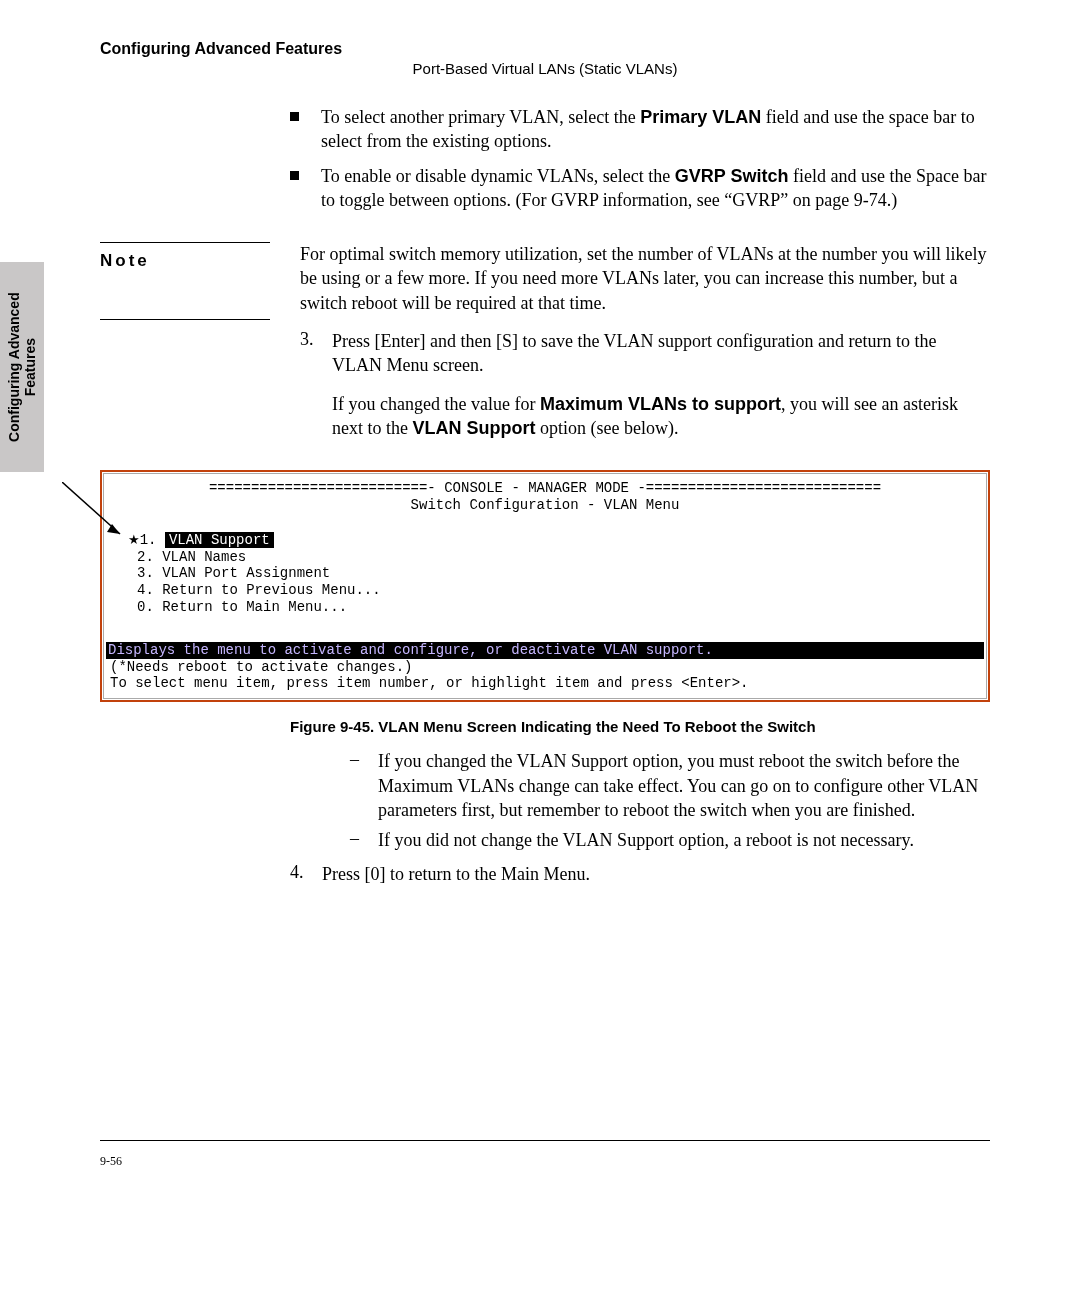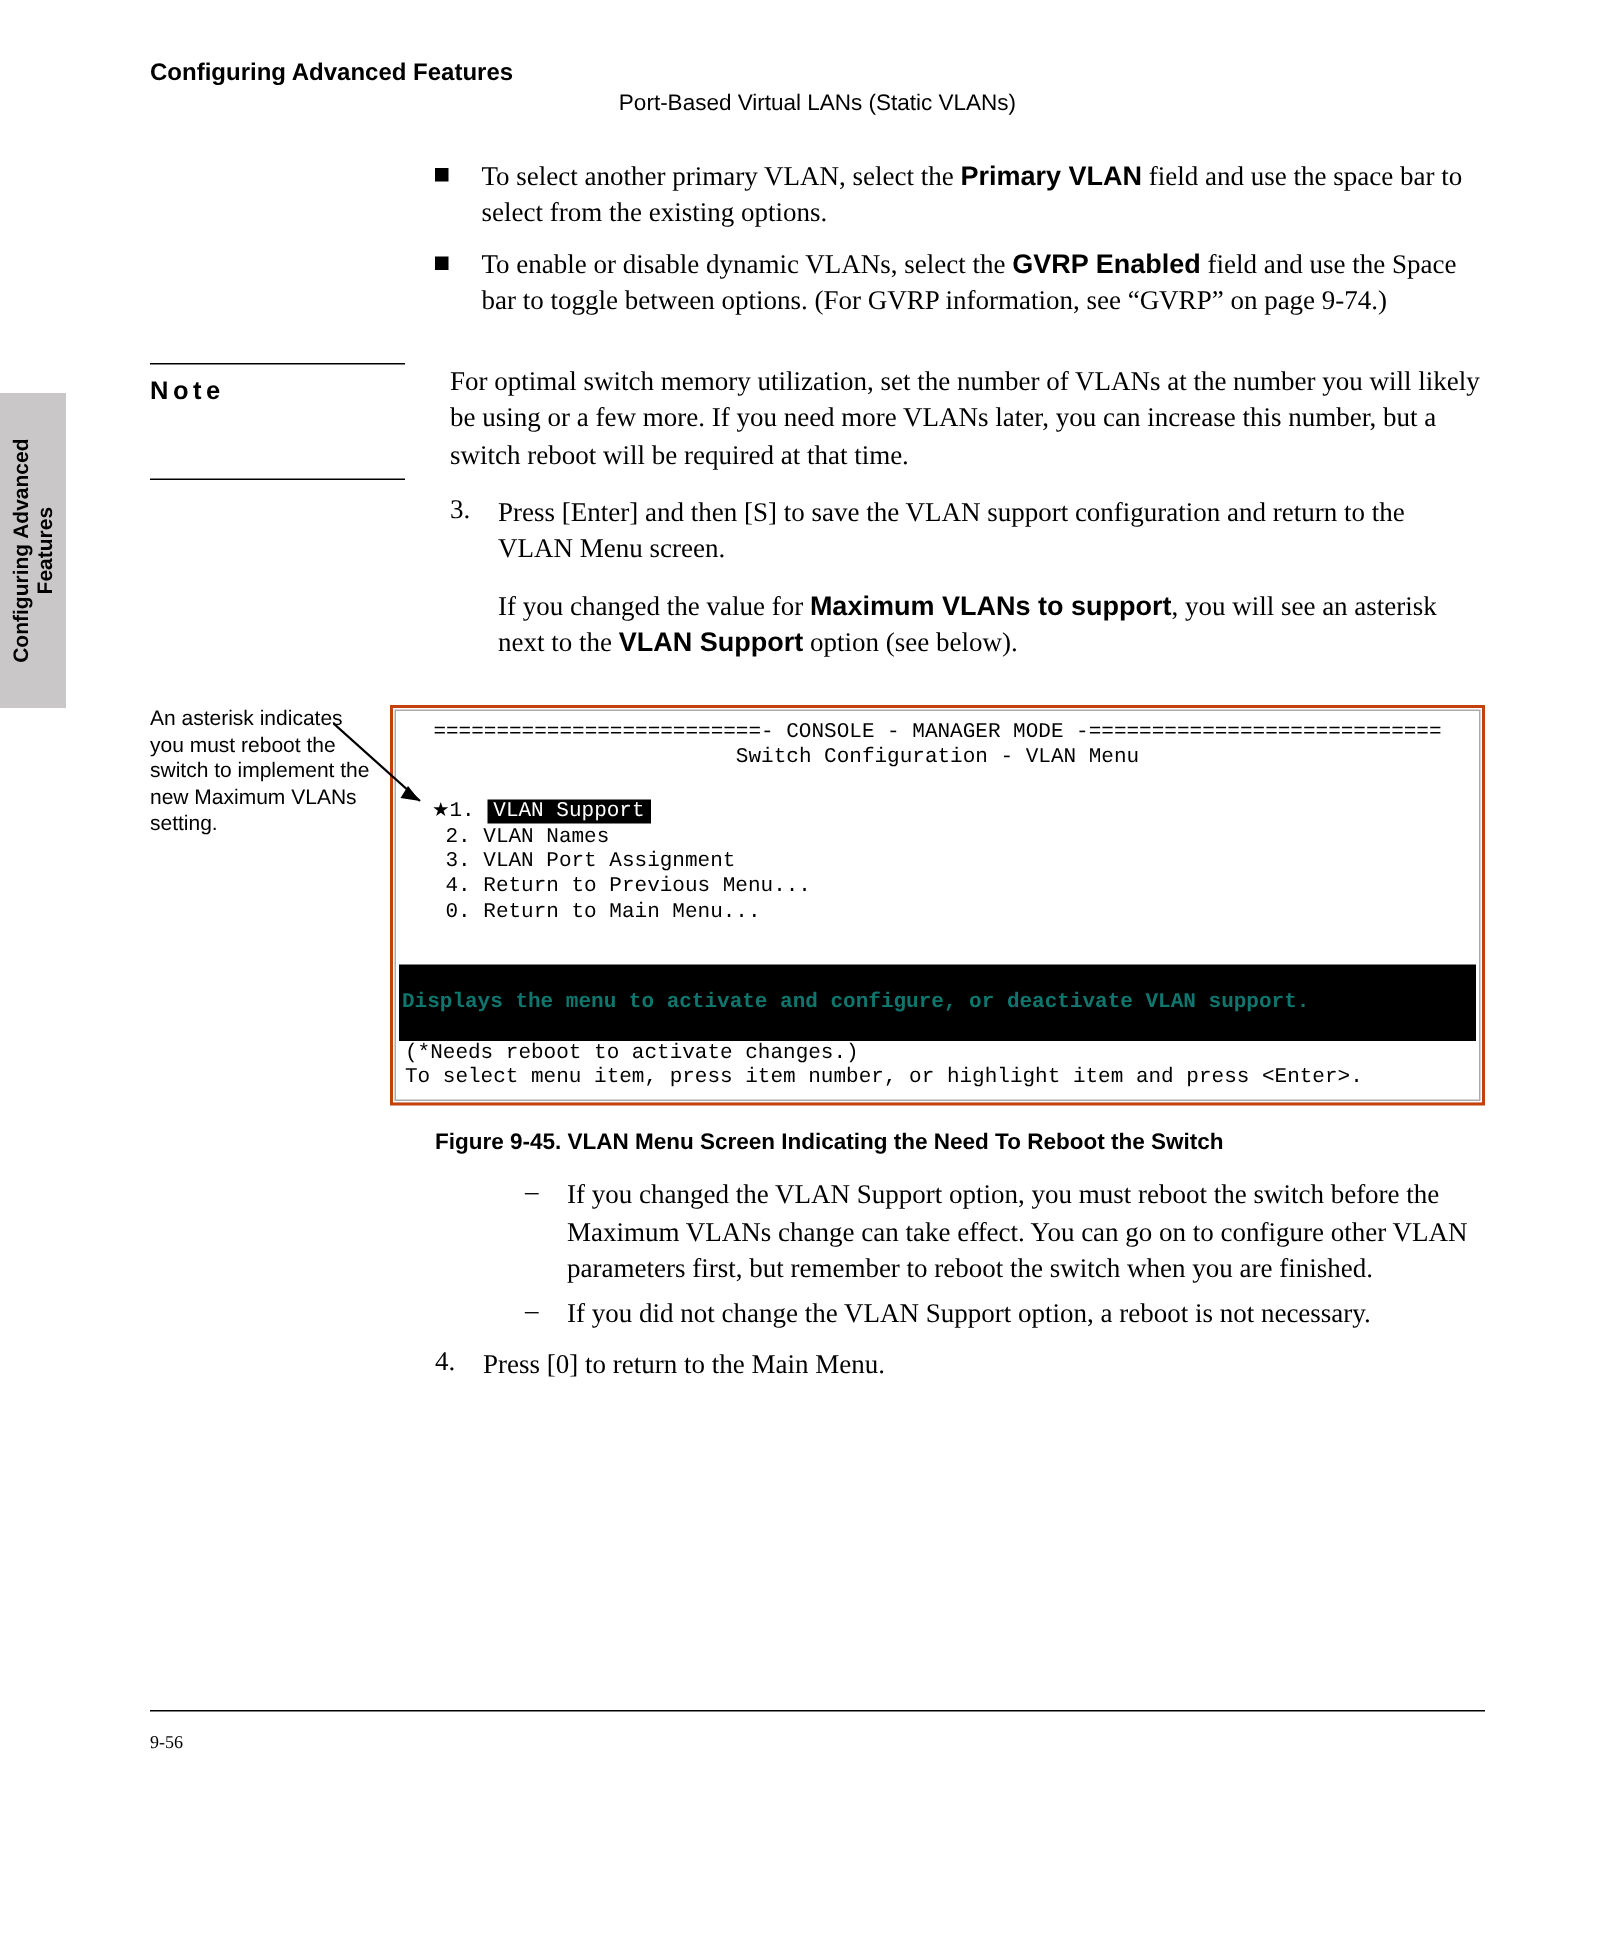--- a/index.html
+++ b/index.html
@@ -145,25 +145,24 @@
     font-family: Arial, sans-serif;
     font-size: 13px;
   }
   .hl {
     background: #000;
     color: #fff;
     padding: 0 4px;
   }
   .console-black-row {
     background: #000;
-    color: #0f766e;
+    color: #c4b5fd;
     display: block;
-    padding: 17px 2px;
+    padding: 0 2px;
     margin: 0 -4px;
-    font-weight: bold;
   }
   .figcap {
     font-family: Arial, Helvetica, sans-serif;
     font-weight: bold;
     font-size: 15px;
     margin-top: 16px;
     margin-left: 250px;
   }
   .dash-list {
     margin-top: 14px;
@@ -213,21 +212,21 @@
   <div class="content-area">
     <div class="bulleted">
       <div class="sq-bullet"></div>
       <div class="para">
         <span>To select another primary VLAN, select the </span><span class="bold-sans">Primary VLAN</span><span> field and use the space bar to select from the existing options.</span>
       </div>
     </div>
     <div class="bulleted">
       <div class="sq-bullet"></div>
       <div class="para">
-        <span>To enable or disable dynamic VLANs, select the </span><span class="bold-sans">GVRP Enabled</span><span> field and use the Space bar to toggle between options. (For GVRP information, see “GVRP” on page 9-74.)</span>
+        <span>To enable or disable dynamic VLANs, select the </span><span class="bold-sans">GVRP Switch</span><span> field and use the Space bar to toggle between options. (For GVRP information, see “GVRP” on page 9-74.)</span>
       </div>
     </div>
   </div>
 
   <div class="note-row">
     <div class="note-label-col">
       <div class="note-rule"></div>
       <div class="note-label">Note</div>
       <div style="height:40px"></div>
       <div class="note-rule"></div>
@@ -242,21 +241,20 @@
           <div style="height:14px"></div>
           <div>
             <span>If you changed the value for </span><span class="bold-sans">Maximum VLANs to support</span><span>, you will see an asterisk next to the </span><span class="bold-sans">VLAN Support</span><span> option (see below).</span>
           </div>
         </div>
       </div>
     </div>
   </div>
 
   <div class="callout-row">
-    <div class="callout-text">An asterisk indicates you must reboot the switch to implement the new Maximum VLANs setting.</div>
     <div class="console-wrap">
       <svg class="arrow-svg" width="70" height="70">
         <line x1="0" y1="0" x2="58" y2="52" stroke="#000" stroke-width="1.5"></line>
         <polygon points="58,52 50,42 45,50" fill="#000"></polygon>
       </svg>
       <div class="console">
         <div class="center">==========================- CONSOLE - MANAGER MODE -============================</div>
         <div class="center">Switch Configuration - VLAN Menu</div>
         <div style="height:12px"></div>
         <div class="menu-block">

